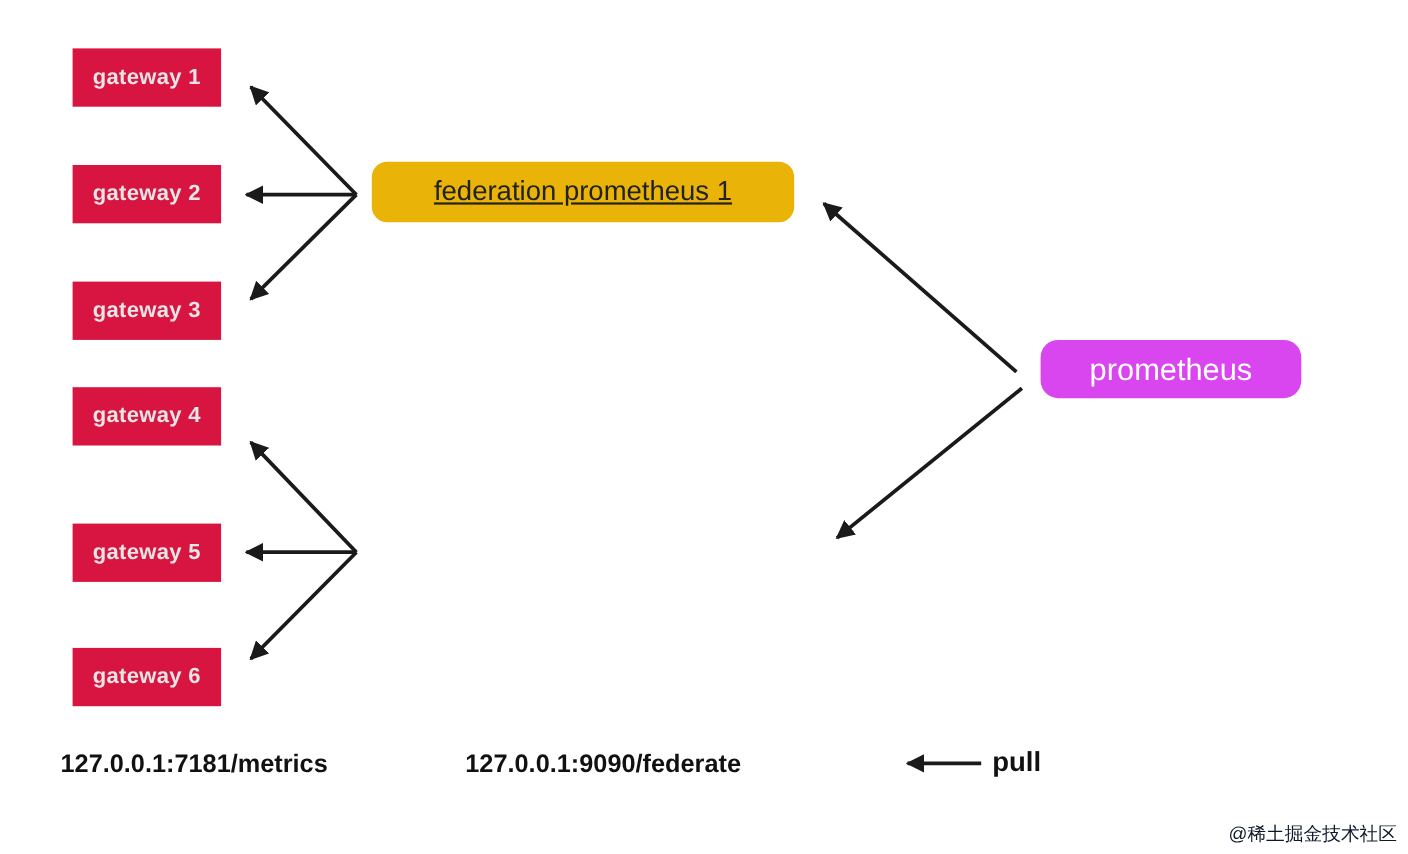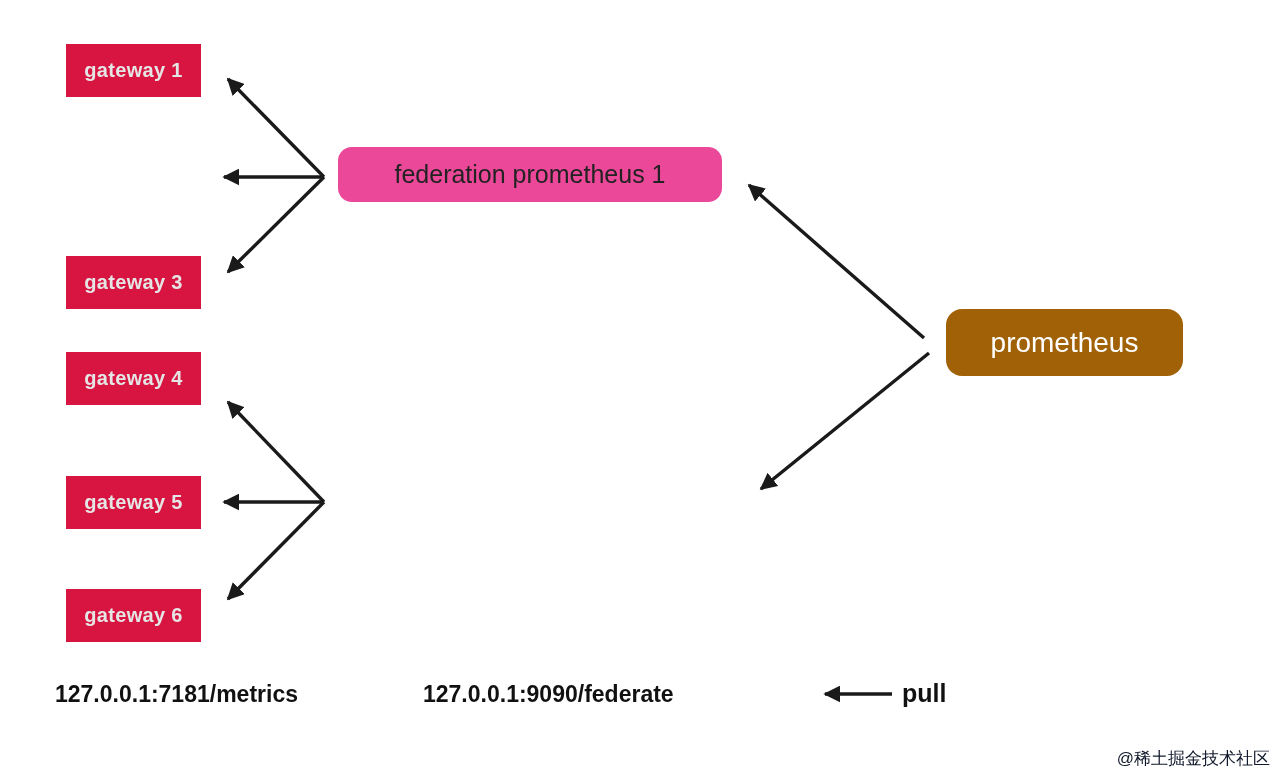--- a/index.html
+++ b/index.html
@@ -45,34 +45,35 @@
   .gw1 { top: 44px; }
   .gw2 { top: 150px; }
   .gw3 { top: 256px; }
   .gw4 { top: 352px; }
   .gw5 { top: 476px; }
   .gw6 { top: 589px; }
   .federation {
     left: 338px;
     width: 384px;
     height: 55px;
-    background: #ec4899;
+    background: #eab308;
     color: #222222;
     font-size: 25px;
     font-weight: 500;
     border-radius: 14px;
+    text-decoration: underline;
   }
   .fed1 { top: 147px; }
   .fed2 { top: 475px; }
   .prometheus {
     left: 946px;
     top: 309px;
     width: 237px;
-    height: 67px;
-    background: #a16207;
+    height: 53px;
+    background: #d946ef;
     color: #ffffff;
     font-size: 28px;
     font-weight: 500;
     border-radius: 16px;
   }
   .endpoint {
     position: absolute;
     color: #111111;
     font-size: 23px;
     font-weight: 700;
@@ -119,20 +120,23 @@
       <line x1="324" y1="502" x2="228" y2="599" marker-end="url(#ah)"></line>
       <line x1="924" y1="338" x2="749" y2="185" marker-end="url(#ah)"></line>
       <line x1="929" y1="353" x2="761" y2="489" marker-end="url(#ah)"></line>
       <line x1="892" y1="694" x2="825" y2="694" marker-end="url(#ah)"></line>
     </g>
   </svg>
 
   <div class="node gateway gw1">
     <span>gateway 1</span>
   </div>
+  <div class="node gateway gw2">
+    <span>gateway 2</span>
+  </div>
   <div class="node gateway gw3">
     <span>gateway 3</span>
   </div>
   <div class="node gateway gw4">
     <span>gateway 4</span>
   </div>
   <div class="node gateway gw5">
     <span>gateway 5</span>
   </div>
   <div class="node gateway gw6">

